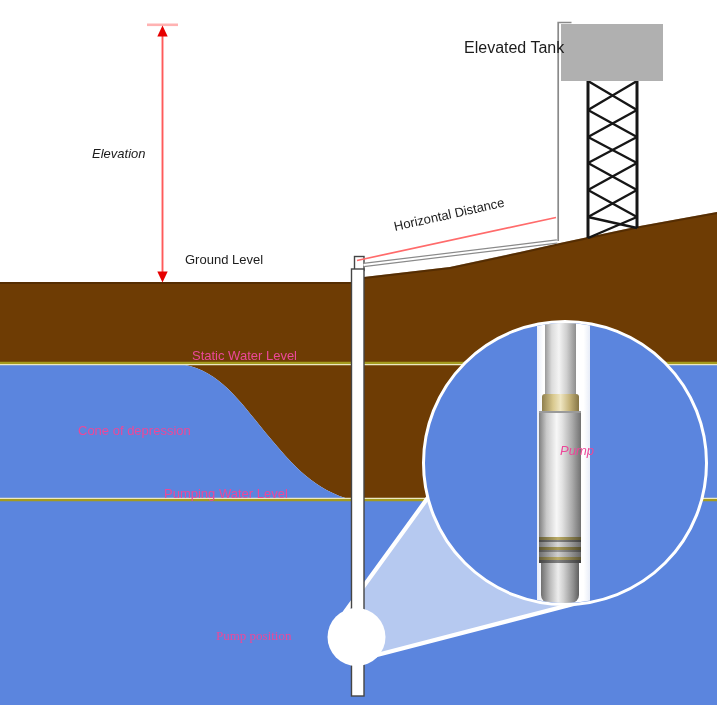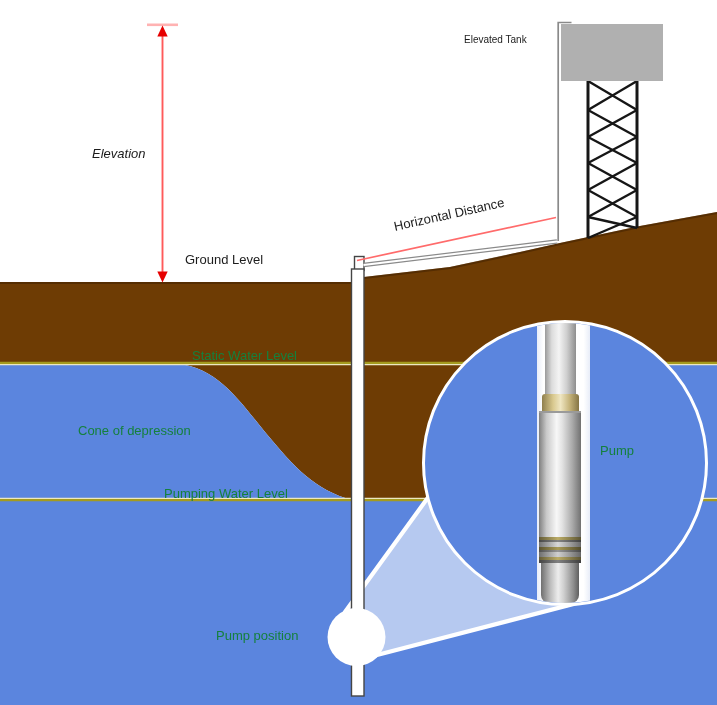--- a/index.html
+++ b/index.html
@@ -26,30 +26,30 @@
   .pipe-thin  {stroke:#8a8a8a;stroke-width:1.7;fill:none;}
   .casing     {fill:#ffffff;stroke:#454545;stroke-width:1.4;}
   .arrow-shaft{stroke:var(--arrow-shaft,#ff5a5a);stroke-width:1.9;fill:none;}
   .arrow-head {fill:var(--elevation-arrow,#e60000);}
   .arrow-tick {stroke:#ffb2b2;stroke-width:2.6;fill:none;}
   .dist-line  {stroke:var(--distance-line,#ff6b6b);stroke-width:1.7;fill:none;}
 
   
   .lbl{position:absolute;font-size:13px;line-height:15px;white-space:nowrap;z-index:30;}
   .lbl.dark {color:#1c1c1c;}
-  .lbl.light{color:#15803d;}
+  .lbl.light{color:#ec4899;}
   #lbl-elevation        {left:92px;  top:146px;font-style:italic;}
   #lbl-ground-level     {left:185px; top:252px;}
-  #lbl-elevated-tank    {left:464px; top:32px; font-size:10px;}
+  #lbl-elevated-tank    {left:464px; top:40px; font-size:16px;}
   #lbl-horizontal-dist  {left:394px; top:219px; transform:rotate(-12.5deg); transform-origin:left center;}
   #lbl-static-water     {left:192px; top:348px;}
   #lbl-cone             {left:50px;  top:423px;margin-left:28px;}
   #lbl-pumping-water    {left:164px; top:486px;}
-  #lbl-pump-position    {left:216px; top:628px;}
-  #lbl-pump             {left:600px; top:443px; z-index:40;}
+  #lbl-pump-position    {left:216px; top:628px;font-family:Liberation Serif, serif;}
+  #lbl-pump             {left:560px; top:443px; z-index:40;font-style:italic;}
 
   
   #magnifier{
     position:absolute; left:422px; top:320px; width:286px; height:286px;
     border:3px solid #ffffff; border-radius:50%;
     background:var(--water,#5b85de);
     overflow:hidden; z-index:20; box-sizing:border-box;
   }
   #bore-strip{
     position:absolute; left:112px; top:-2px; width:53px; height:290px;

